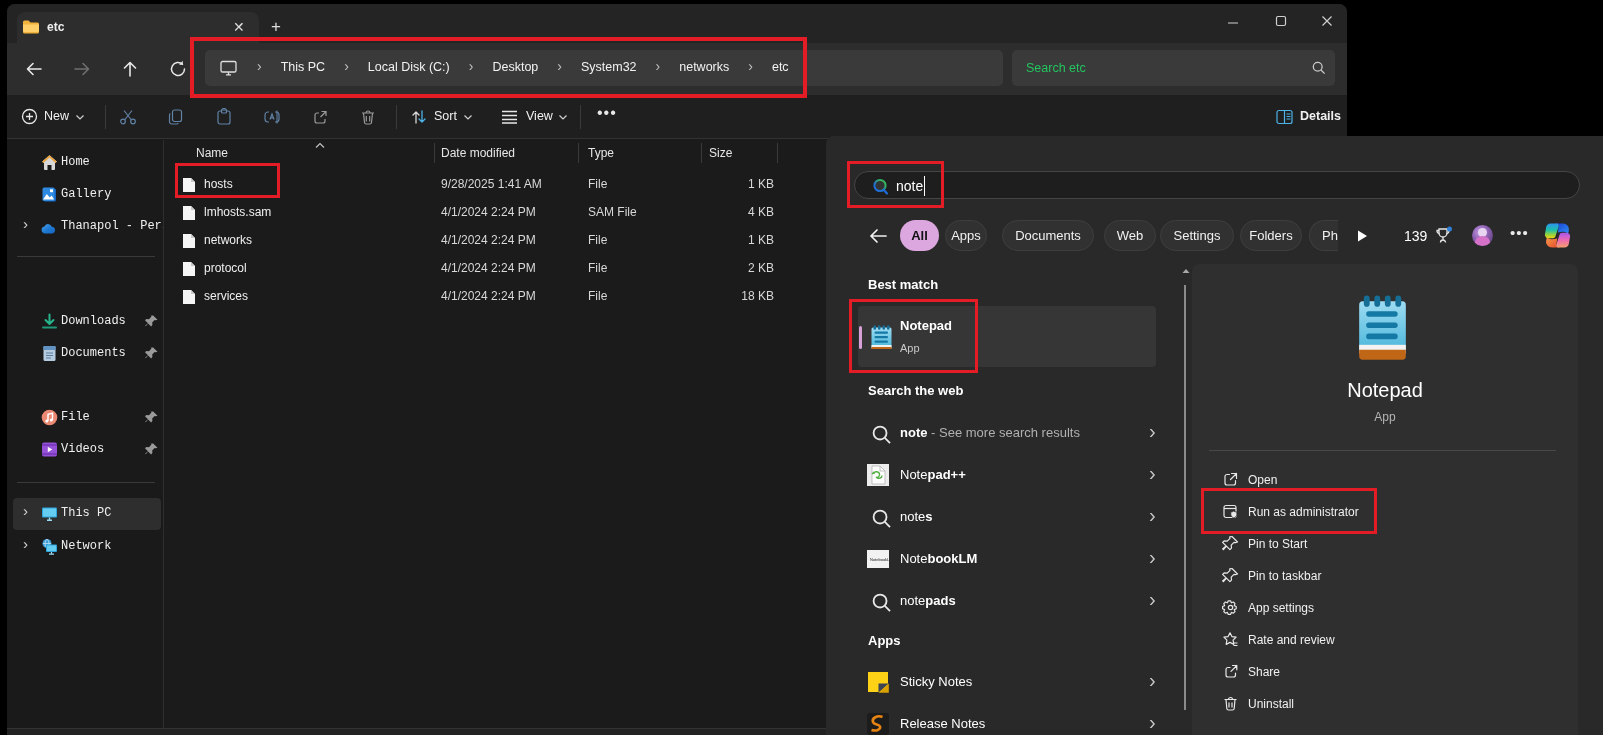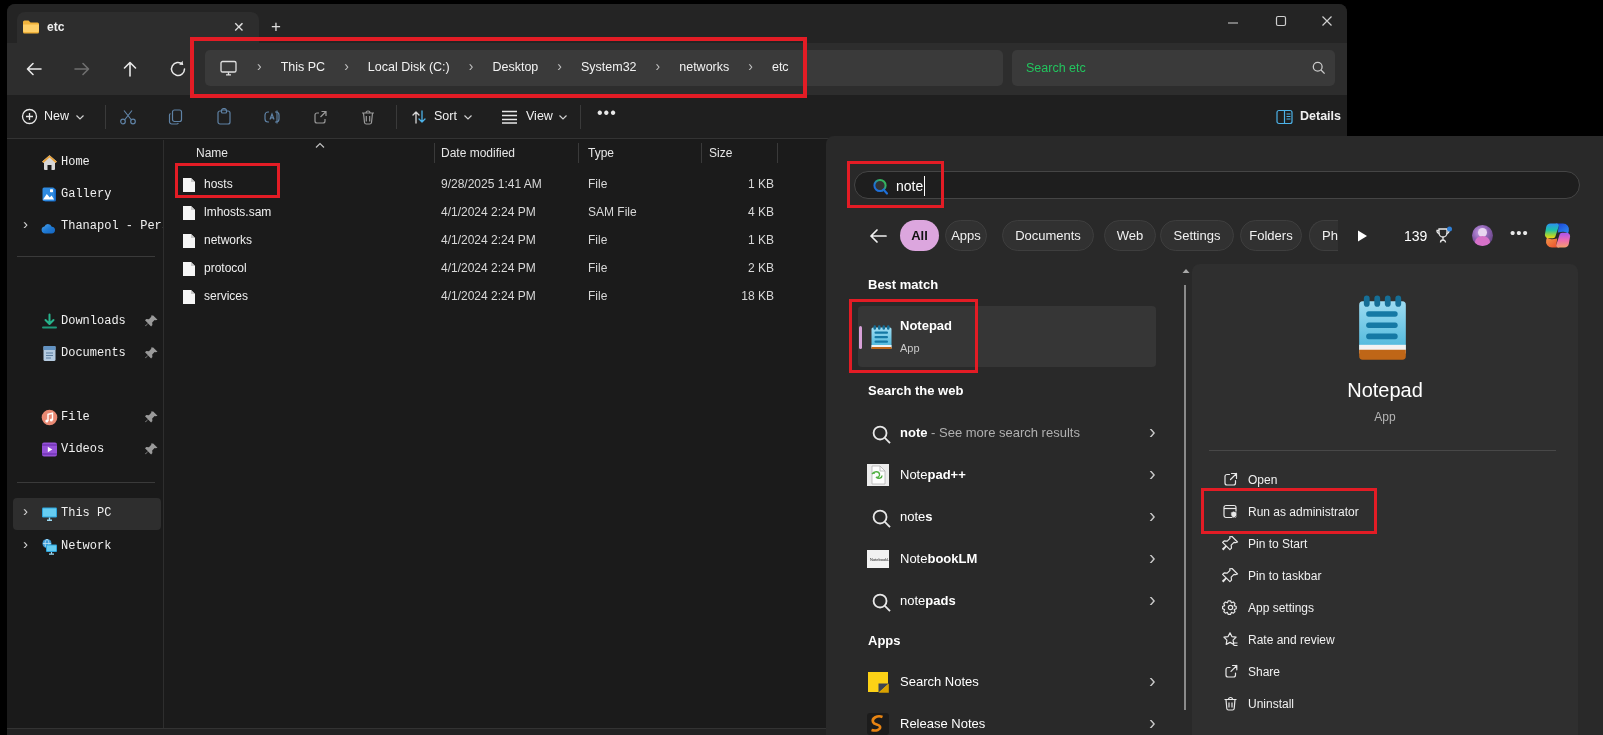--- a/index.html
+++ b/index.html
@@ -537,21 +537,21 @@
       <div class="stxt">note<b>pads</b></div>
       <div class="schev">›</div>
     </div>
     <div class="heading" style="top:497px">Apps</div>
     <div class="srow" style="top:525px">
       <svg class="sic" viewBox="0 0 22 22">
           <rect x="1" y="1" width="20" height="20" fill="#fcd116"></rect>
           <path d="M11.5 21.8 V12.5 H21.8 Z" fill="#3c4352"></path>
           <path d="M11.5 21.8 L21.8 12.5 V21.8 Z" fill="#d9a100"></path>
         </svg>
-      <div class="stxt">Search Notes</div>
+      <div class="stxt">Sticky Notes</div>
       <div class="schev">›</div>
     </div>
     <div class="srow" style="top:567px">
       <svg class="sic" viewBox="0 0 22 22">
           <rect x="0" y="0" width="22" height="22" rx="3" fill="#1c1c1c"></rect>
           <path d="M15.5 4 c-5 -2 -11 1 -9.5 5 c1 3 6 2 7 4.5 c1 3 -4 5 -8.5 3.5" stroke="#e88412" stroke-width="2.6" fill="none"></path>
         </svg>
       <div class="stxt">Release Notes</div>
       <div class="schev">›</div>
     </div>

